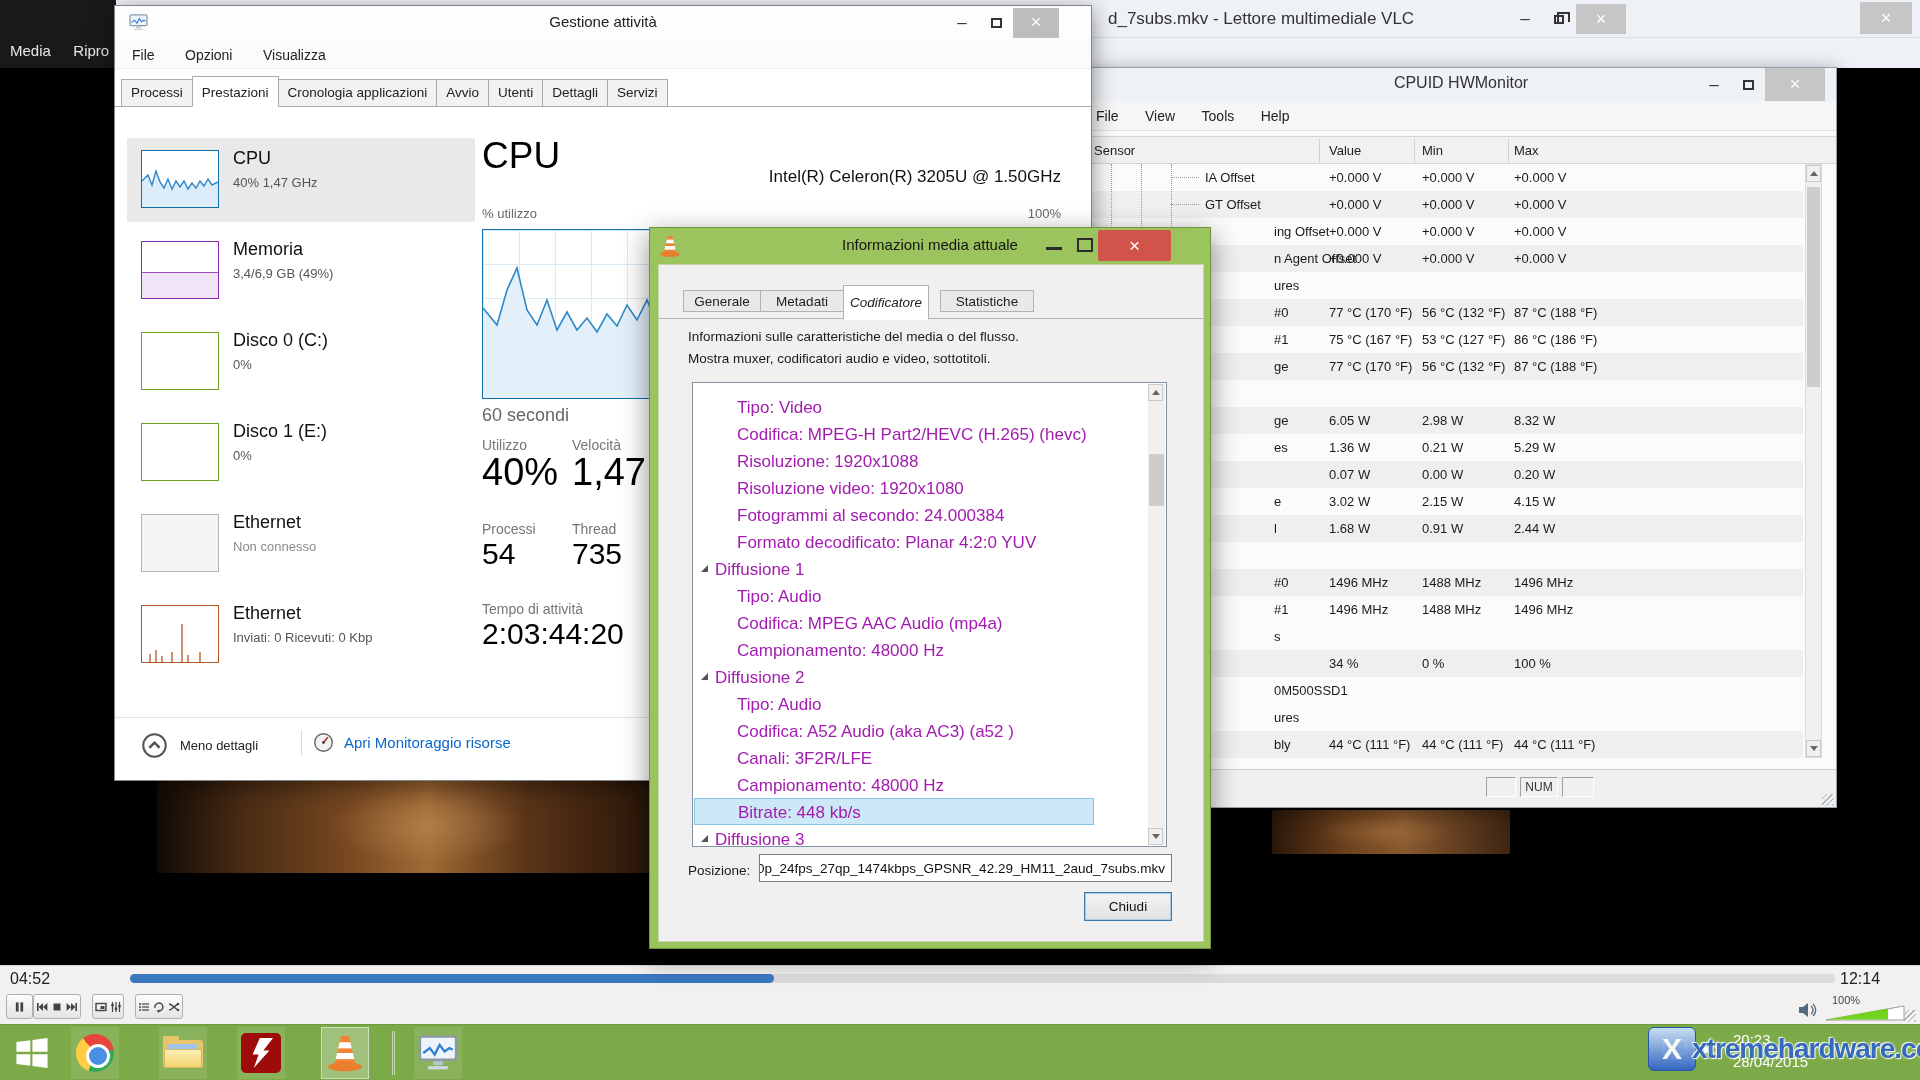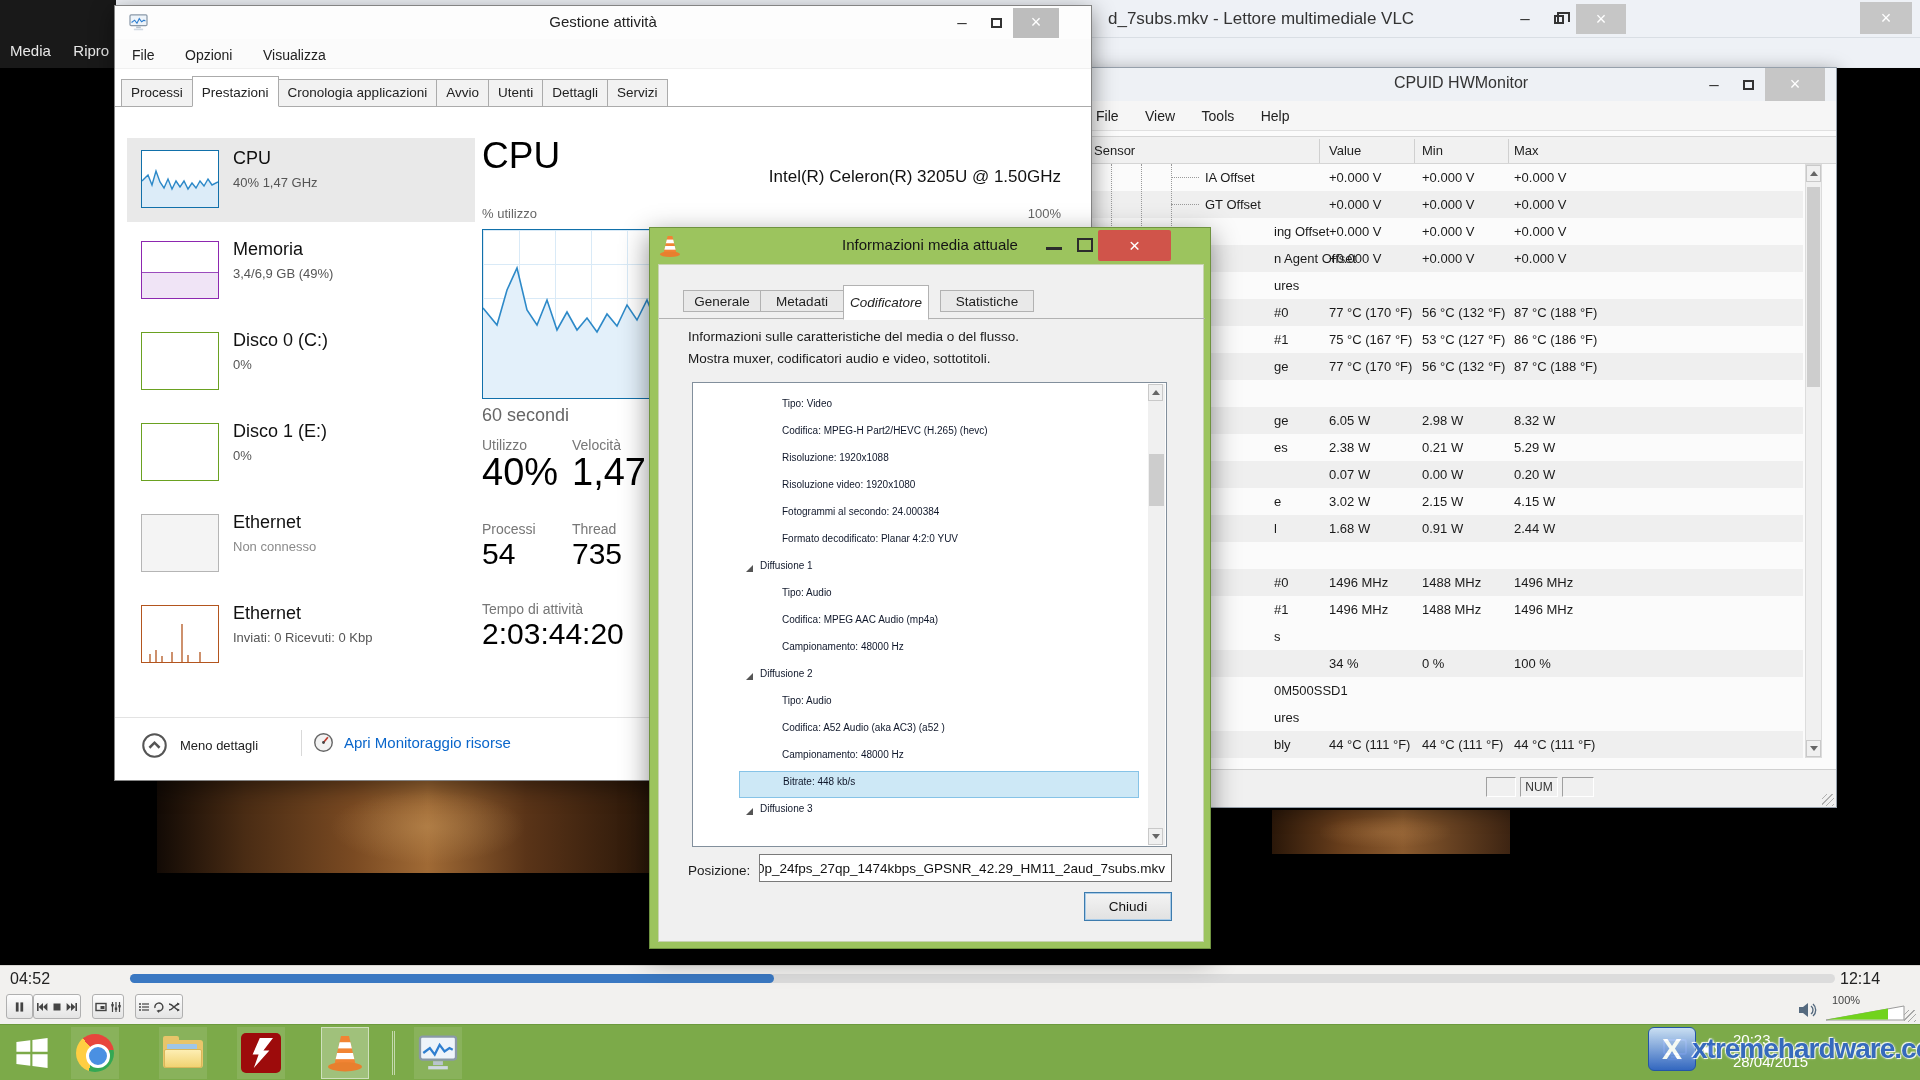--- a/index.html
+++ b/index.html
@@ -139,21 +139,21 @@
   #dlg-close { left:448px; top:2px; width:73px; height:31px; background:#d0544a; color:#fff; font-size:19px;
     display:flex; align-items:center; justify-content:center; border-radius:2px; }
   #dlg-inner { left:8px; top:36px; width:546px; height:678px; background:#f0f0f0; border:1px solid #c8d3b2; }
   .dtab { position:absolute; top:25px; height:22px; background:#e9e9e9; border:1px solid #b2b2b2;
     font-size:13.5px; color:#222; text-align:center; padding-top:3px; }
   .dtab.active { top:20px; height:35px; background:#fff; border-bottom:1px solid #fff; z-index:2; padding-top:9px; }
   #dtab-strip { position:absolute; left:0; top:53px; width:546px; height:1px; background:#b2b2b2; }
   .ddesc { position:absolute; left:29px; font-size:13.5px; color:#1a1a1a; }
   #dtree { left:33px; top:117px; width:475px; height:465px; background:#fff; border:1px solid #828f9c; overflow:hidden; }
   #dtree-lines { position:absolute; left:1px; top:0; right:18px; bottom:1px; padding-top:10px; overflow:hidden; }
-  .trow { position:relative; height:27px; font-size:10px; color:#0f172a; padding-left:43px; padding-top:5px; white-space:nowrap;margin-left:45px; }
+  .trow { position:relative; height:27px; font-size:17px; color:#a21caf; padding-left:43px; padding-top:5px; white-space:nowrap; }
   .trow.l1 { padding-left:21px; }
   .trow.tri::before { content:''; position:absolute; left:7px; top:10px; width:0; height:0;
     border-bottom:7px solid #555; border-left:7px solid transparent; }
   .trow.sel { background:#cde8f6; border:1px solid #86c3e7; width:400px; padding-top:4px; }
   #dtree-scroll { position:absolute; right:1px; top:1px; width:17px; height:461px; background:#f0f0f0; }
   #dt-thumb { left:1px; top:70px; width:15px; height:52px; background:#cdcdcd; position:absolute; }
   #pos-label { left:29px; top:598px; font-size:13.5px; color:#1a1a1a; }
   #pos-input { left:100px; top:589px; width:413px; height:28px; background:#fff; border:1px solid #7a7a7a; overflow:hidden; }
   #pos-text { position:absolute; right:6px; top:6px; font-size:13.5px; color:#111; white-space:nowrap; }
   #dlg-closebtn { left:425px; top:627px; width:88px; height:29px; background:linear-gradient(#f4f4f4,#e1e1e1);
@@ -383,21 +383,21 @@
           <span class="v3"></span>
         </div>
         <div class="hrow alt">
           <span class="hlabel">ge</span>
           <span class="v1">6.05 W</span>
           <span class="v2">2.98 W</span>
           <span class="v3">8.32 W</span>
         </div>
         <div class="hrow">
           <span class="hlabel">es</span>
-          <span class="v1">2.38 W</span>
+          <span class="v1">1.36 W</span>
           <span class="v2">0.21 W</span>
           <span class="v3">5.29 W</span>
         </div>
         <div class="hrow alt">
           <span class="hlabel"></span>
           <span class="v1">0.07 W</span>
           <span class="v2">0.00 W</span>
           <span class="v3">0.20 W</span>
         </div>
         <div class="hrow">
@@ -648,20 +648,21 @@
             <div class="trow l2"><span>Risoluzione video: 1920x1080</span></div>
             <div class="trow l2"><span>Fotogrammi al secondo: 24.000384</span></div>
             <div class="trow l2"><span>Formato decodificato: Planar 4:2:0 YUV</span></div>
             <div class="trow l1 tri"><span>Diffusione 1</span></div>
             <div class="trow l2"><span>Tipo: Audio</span></div>
             <div class="trow l2"><span>Codifica: MPEG AAC Audio (mp4a)</span></div>
             <div class="trow l2"><span>Campionamento: 48000 Hz</span></div>
             <div class="trow l1 tri"><span>Diffusione 2</span></div>
             <div class="trow l2"><span>Tipo: Audio</span></div>
             <div class="trow l2"><span>Codifica: A52 Audio (aka AC3) (a52 )</span></div>
+            <div class="trow l2"><span>Canali: 3F2R/LFE</span></div>
             <div class="trow l2"><span>Campionamento: 48000 Hz</span></div>
             <div class="trow l2 sel"><span>Bitrate: 448 kb/s</span></div>
             <div class="trow l1 tri"><span>Diffusione 3</span></div>
           </div>
         <div id="dtree-scroll">
           <div class="sb-btn" style="top:0;">
               <span class="tri-up"></span>
             </div>
           <div class="abs" id="dt-thumb"></div>
           <div class="sb-btn" style="top:444px;">

